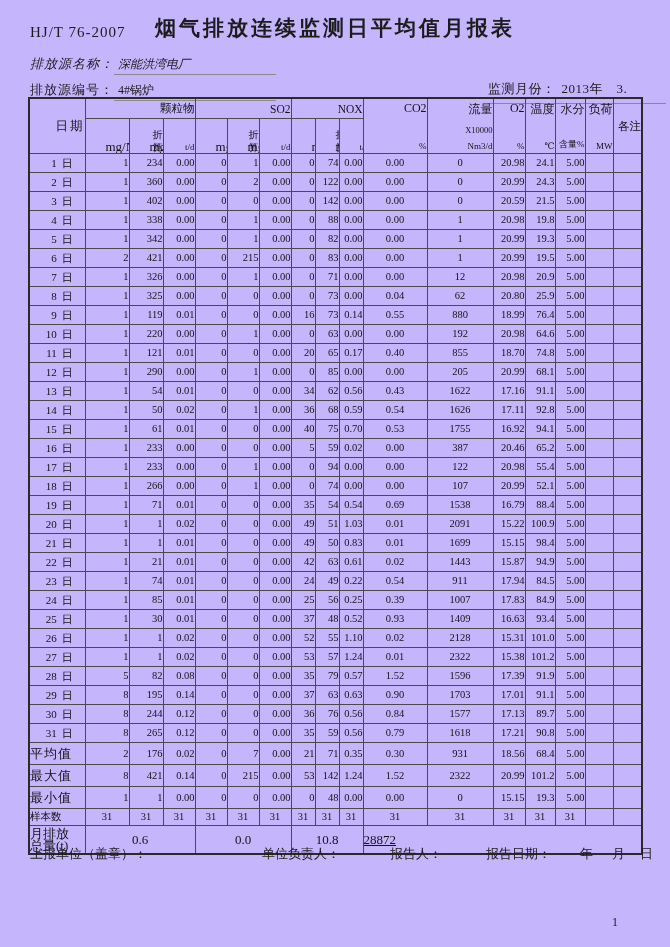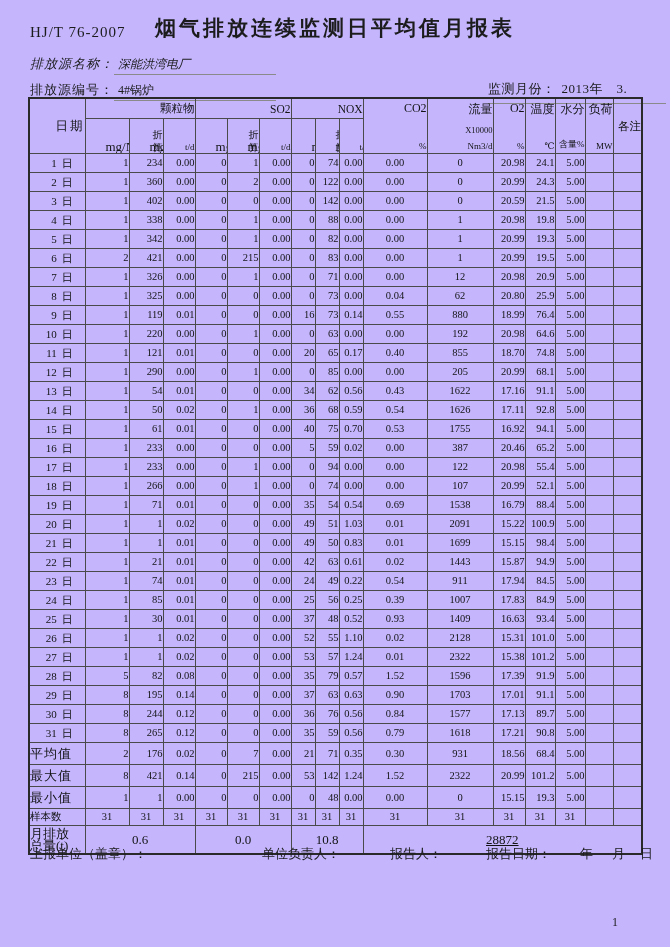--- a/index.html
+++ b/index.html
@@ -56,21 +56,21 @@
   td.ra{text-align:right;padding-right:3px;}
   td.ce{text-align:center;}
   td.day{font-size:11px;}
   .day-wrap{display:flex;justify-content:center;align-items:center;gap:5px;}
   .day-wrap .dn{display:inline-block;min-width:15px;text-align:right;}
   tr.sumr td{height:21px;font-size:10.5px;}
   tr.sumr td.day{font-size:13px;letter-spacing:1px;}
   tr.samples td{height:16px;font-size:10.5px;}
   tr.monthly td{height:27px;font-size:13px;}
   td.mt-label{font-size:10.5px;line-height:12px;text-align:left;padding-left:2px;}
-  td.mt-rest{text-align:center;padding-left:140px;text-decoration:underline;}
+  td.mt-rest{padding-left:140px;text-decoration:underline;}
   
   .unit-note{position:absolute;left:30px;top:820px;font-size:13px;letter-spacing:0.5px;}
   .sig-row{position:absolute;left:0;top:845px;width:100%;font-size:13px;}
   .sig-row span{position:absolute;white-space:nowrap;}
   .sig-report-unit{left:30px;}
   .sig-head{left:262px;}
   .sig-reporter{left:390px;}
   .sig-date{left:486px;}
   .sig-y{left:580px;}
   .sig-m{left:612px;}

